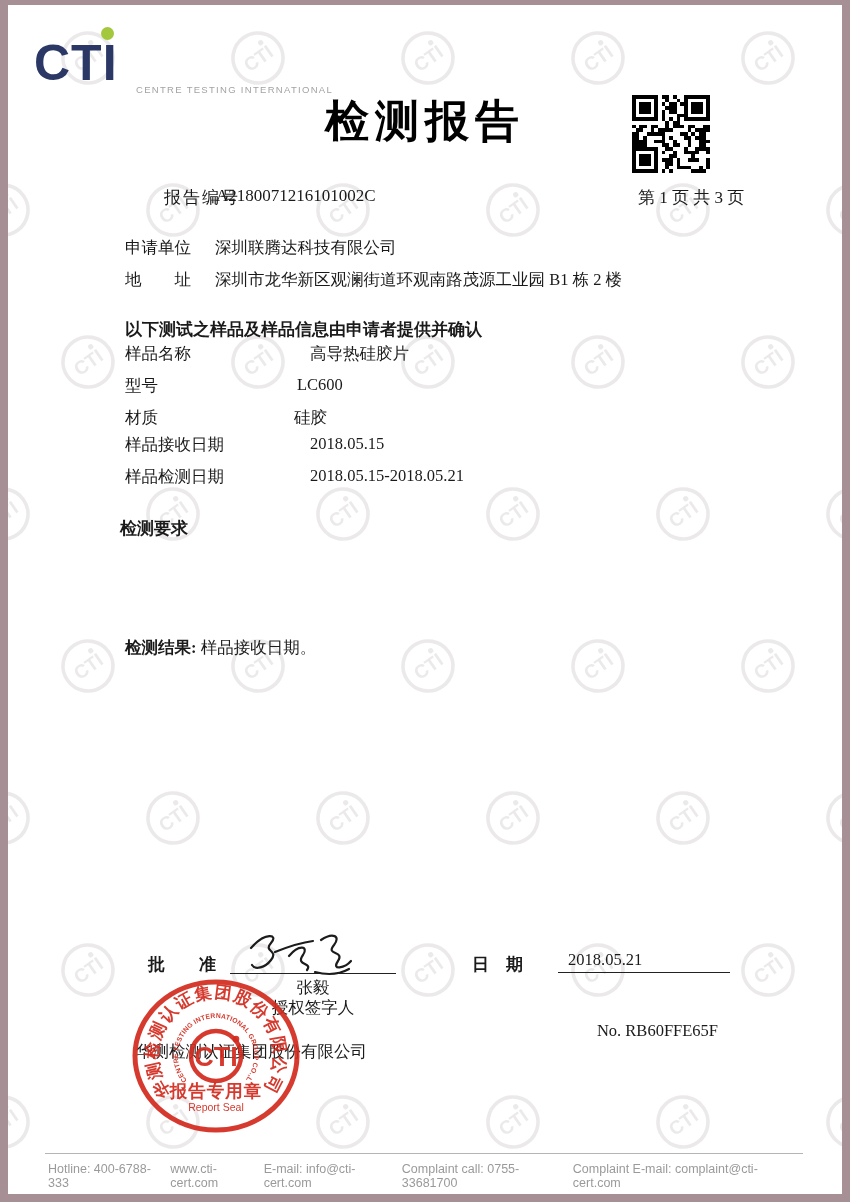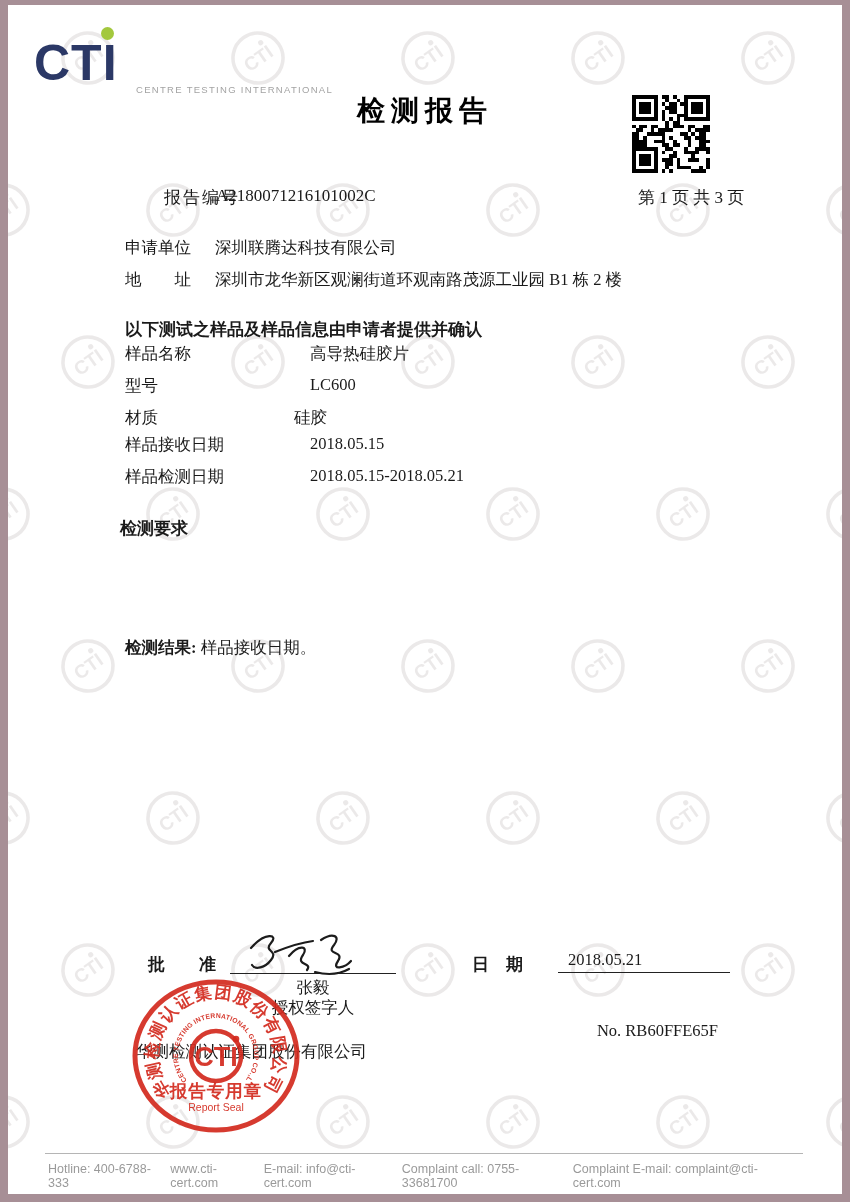--- a/index.html
+++ b/index.html
@@ -14,21 +14,21 @@
     pointer-events:none;z-index:40;}
   .wm-layer{position:absolute;left:0;top:0;width:850px;height:1202px;z-index:1;}
   .wm{position:absolute;width:58px;height:58px;transform:rotate(-35deg);opacity:.55;}
   .content{position:absolute;left:0;top:0;width:850px;height:1202px;z-index:2;}
   .logo-cti{font-family:"Liberation Sans",sans-serif;font-weight:800;font-size:50px;
     line-height:1;color:#2b3866;letter-spacing:1px;}
   .logo-dot{width:13px;height:13px;border-radius:50%;background:#a3c83d;}
   .logo-cn{font-size:33px;font-weight:600;color:#9d9d9d;letter-spacing:6px;line-height:1;}
   .logo-en{font-family:"Liberation Sans",sans-serif;font-size:9.5px;color:#a3a3a3;
     letter-spacing:1.3px;}
-  .title{left:0;right:0;top:92px;text-align:center;font-size:28px;font-weight:700;
+  .title{left:0;right:0;top:92px;text-align:center;font-size:44px;font-weight:700;
     letter-spacing:6px;color:#000;}
   .t17{font-size:17px;}
   .t16{font-size:16.5px;}
   .bold{font-weight:700;}
   table.req{border-collapse:collapse;width:613px;}
   table.req th,table.req td{border:1.5px solid #2a2a2a;text-align:center;
     font-size:16.5px;padding:0;}
   table.req th{height:30px;font-weight:700;}
   table.req td{height:31px;font-weight:400;}
   .sig-line{border-bottom:1.5px solid #222;}
@@ -522,21 +522,21 @@
     <div class="abs t16" style="left:215px;top:237px;">深圳联腾达科技有限公司</div>
     <div class="abs t16" style="left:125px;top:269px;">地　　址</div>
     <div class="abs t16" style="left:215px;top:269px;">深圳市龙华新区观澜街道环观南路茂源工业园 B1 栋 2 楼</div>
 
     <div class="abs t17 bold" style="left:125px;top:318px;">以下测试之样品及样品信息由申请者提供并确认</div>
 
     <div class="abs t16" style="left:125px;top:343px;">样品名称</div>
     <div class="abs t16" style="left:310px;top:343px;">高导热硅胶片</div>
 
     <div class="abs t16" style="left:125px;top:375px;">型号</div>
-    <div class="abs t16" style="left:310px;top:375px;">LC600</div>
+    <div class="abs t16" style="left:297px;top:375px;">LC600</div>
 
     <div class="abs t16" style="left:125px;top:407px;">材质</div>
     <div class="abs t16" style="left:294px;top:407px;">硅胶</div>
 
     <div class="abs t16" style="left:125px;top:434px;">样品接收日期</div>
     <div class="abs t16" style="left:310px;top:434px;">2018.05.15</div>
 
     <div class="abs t16" style="left:125px;top:466px;">样品检测日期</div>
     <div class="abs t16" style="left:310px;top:466px;">2018.05.15-2018.05.21</div>
 

